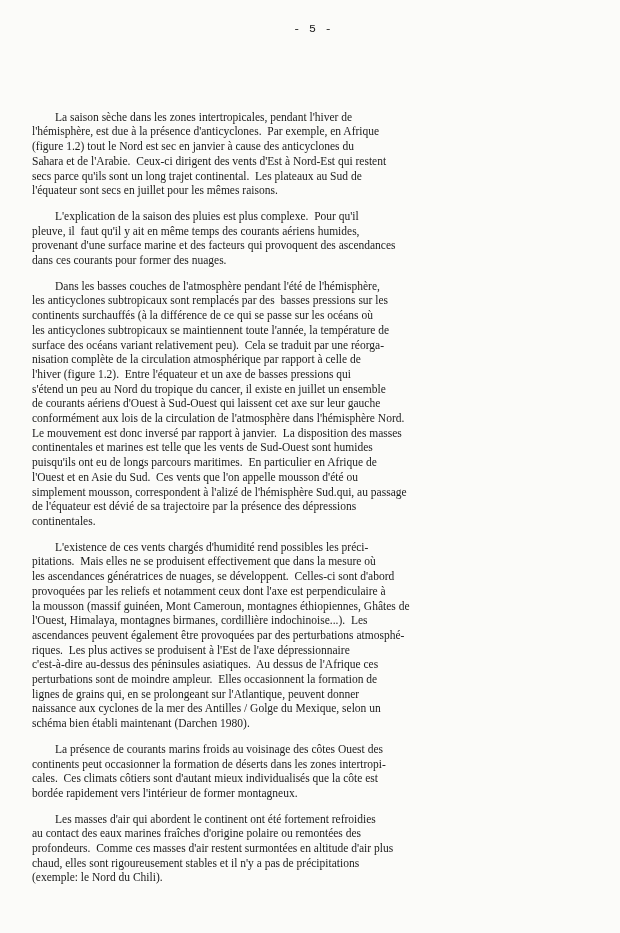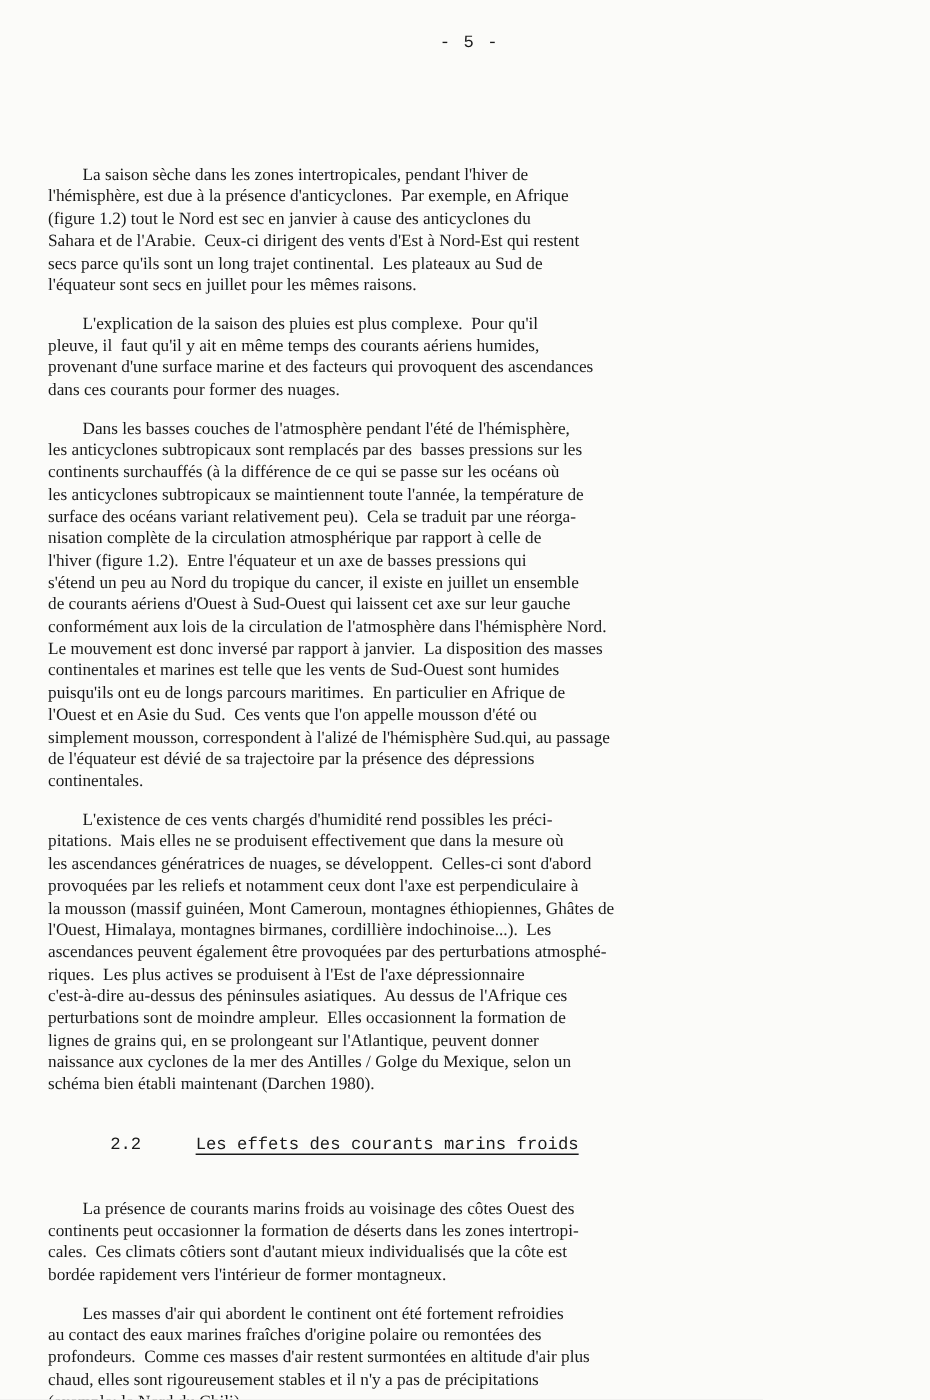--- a/index.html
+++ b/index.html
@@ -93,23 +93,20 @@
 la mousson (massif guinéen, Mont Cameroun, montagnes éthiopiennes, Ghâtes de
 l'Ouest, Himalaya, montagnes birmanes, cordillière indochinoise...).  Les
 ascendances peuvent également être provoquées par des perturbations atmosphé-
 riques.  Les plus actives se produisent à l'Est de l'axe dépressionnaire
 c'est-à-dire au-dessus des péninsules asiatiques.  Au dessus de l'Afrique ces
 perturbations sont de moindre ampleur.  Elles occasionnent la formation de
 lignes de grains qui, en se prolongeant sur l'Atlantique, peuvent donner
 naissance aux cyclones de la mer des Antilles / Golge du Mexique, selon un
 schéma bien établi maintenant (Darchen 1980).</p>
 
-    <p class="section-heading">
-      <span class="section-number">2.2</span><span class="section-title">Les effets des courants marins froids</span>
-    </p>
 
     <p class="para">        La présence de courants marins froids au voisinage des côtes Ouest des
 continents peut occasionner la formation de déserts dans les zones intertropi-
 cales.  Ces climats côtiers sont d'autant mieux individualisés que la côte est
 bordée rapidement vers l'intérieur de former montagneux.</p>
 
     <p class="para">        Les masses d'air qui abordent le continent ont été fortement refroidies
 au contact des eaux marines fraîches d'origine polaire ou remontées des
 profondeurs.  Comme ces masses d'air restent surmontées en altitude d'air plus
 chaud, elles sont rigoureusement stables et il n'y a pas de précipitations

